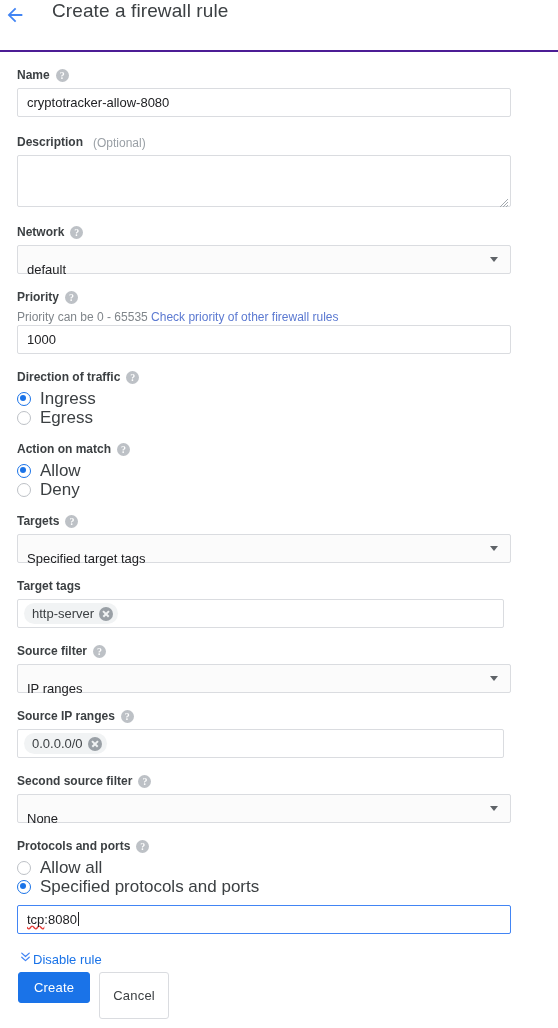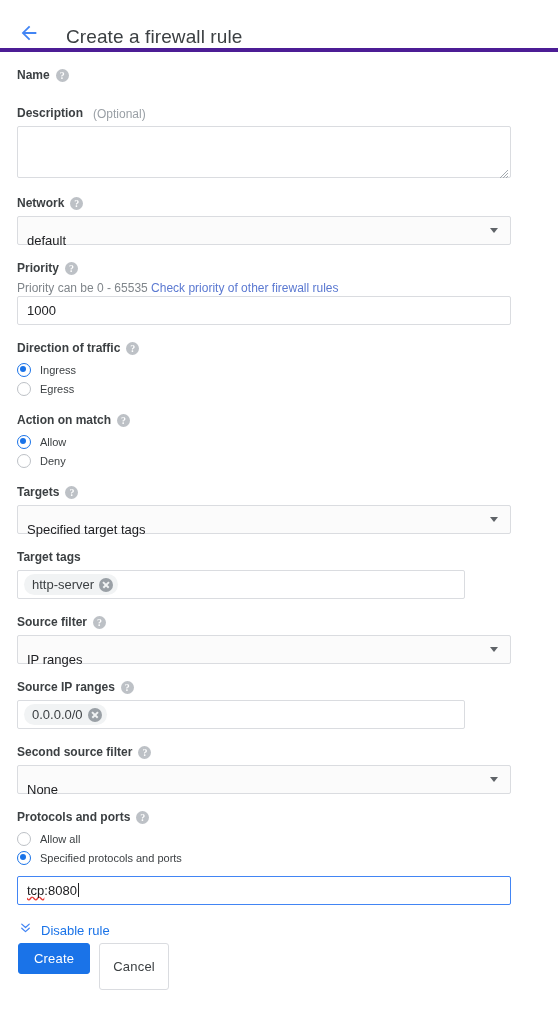--- a/index.html
+++ b/index.html
@@ -15,23 +15,22 @@
     font-family: "Liberation Sans", sans-serif;
     color: #3c4043;
     -webkit-font-smoothing: antialiased;
     overflow: hidden;
   }
 
   
   .header {
     height: 52px;
     display: flex;
-    align-items: flex-end;
-    padding-left: 14px;
-    border-bottom: 4px solid #4c1d95;
+    align-items: flex-start;
+    border-bottom: 2px solid #4c1d95;
     background: #fff;
   }
   .back-btn {
     width: 30px;
     height: 30px;
     display: flex;
     align-items: center;
     justify-content: center;
     cursor: pointer;
     background: none;
@@ -165,21 +164,21 @@
     width: 0;
     height: 0;
     border-left: 4px solid transparent;
     border-right: 4px solid transparent;
     border-top: 5px solid #5f6368;
     margin-right: 3px;
   }
 
   
   .chip-input {
-    width: 448px;
+    width: 487px;
     min-height: 29px;
     border: 1px solid #dadce0;
     border-radius: 2px;
     background: #fff;
     display: flex;
     align-items: center;
     padding: 0 6px;
   }
   .chip {
     display: inline-flex;
@@ -238,21 +237,21 @@
     content: "";
     position: absolute;
     left: 2.4px;
     top: 2.4px;
     width: 6px;
     height: 6px;
     border-radius: 50%;
     background: #1a73e8;
   }
   .radio-label {
-    font-size: 11px;
+    font-size: 17px;
     color: #3c4043;
     line-height: 18px;
   }
 
   
   .misspelled {
     text-decoration: underline wavy #e53935;
     text-decoration-skip-ink: none;
   }
   .caret-bar {
@@ -267,21 +266,20 @@
     font-size: 13px;
     color: #202124;
     line-height: 27px;
     white-space: nowrap;
   }
 
   
   .expander {
     display: flex;
     align-items: center;
-    gap: 8px;
     color: #1a73e8;
     font-size: 13px;
     cursor: pointer;
     margin: 16px 0 0 0;
     padding-left: 1px;
   }
 
   
   .actions {
     display: flex;
@@ -333,20 +331,21 @@
   <div class="page-title">Create a firewall rule</div>
 </div>
 
 <div class="form">
 
   <div class="field">
     <div class="label-row">
       <span class="label">Name</span>
       <span class="help-icon">?</span>
     </div>
+    <input class="text-input" type="text" value="cryptotracker-allow-8080" style="">
   </div>
 
   <div class="gap-18"></div>
 
   <div class="field">
     <div class="label-row">
       <span class="label">Description</span>
       <span class="optional">(Optional)</span>
     </div>
     <div class="textarea-wrap">

